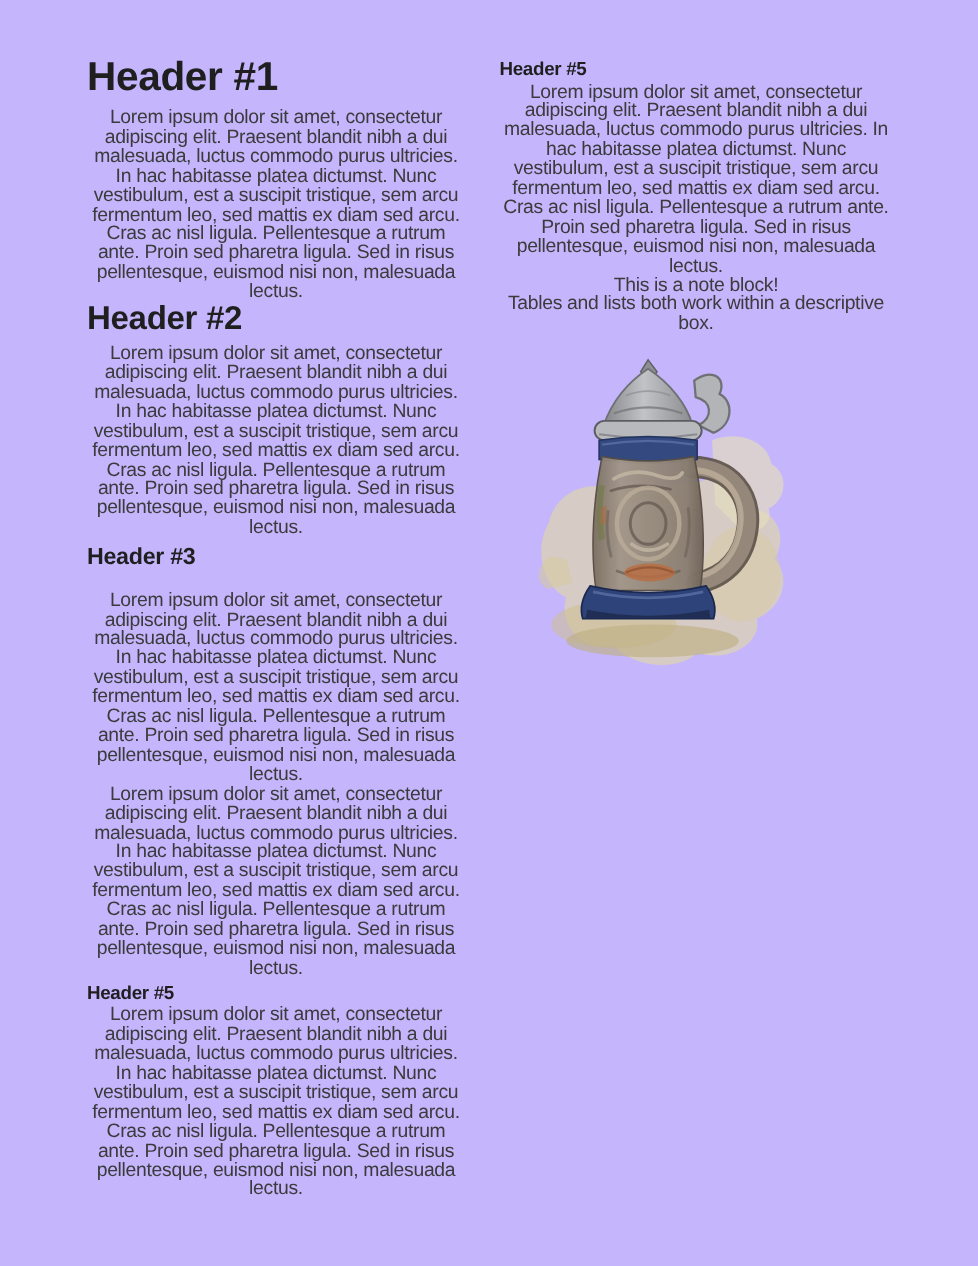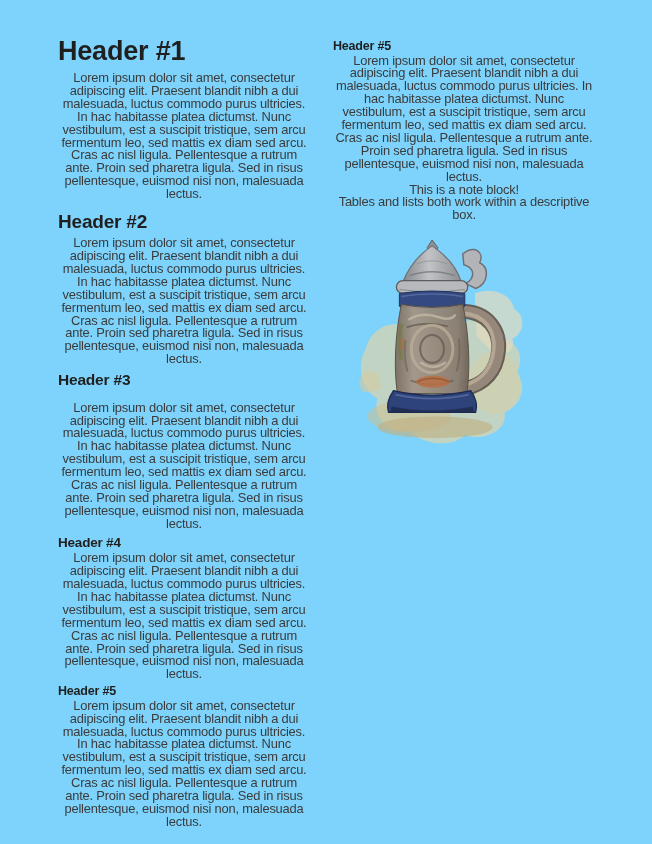--- a/index.html
+++ b/index.html
@@ -1,38 +1,38 @@
 <!DOCTYPE html>
 <html><head>
 <meta charset="utf-8">
 <style>
   html, body { margin: 0; padding: 0; background: #ffffff; }
   .page {
     position: relative;
     width: 652px;
     height: 844px;
-    background: #7dd3fc;
+    background: #c4b5fd;
     overflow: hidden;
     font-family: "Liberation Sans", "DejaVu Sans", sans-serif;
   }
   .content {
     display: flex;
     padding: 36px 0 0 58px;
     box-sizing: border-box;
   }
   .col-left { width: 252px; margin-right: 23px; flex: none; }
   .col-right { width: 262px; flex: none; }
 
   h1, h2, h3, h4, h5 {
     color: #1f1f1f;
     font-weight: 700;
     letter-spacing: -0.2px;
   }
   h1 { font-size: 27px; line-height: 1.0; margin: 2px 0 7px; }
-  h2 { font-size: 19px; line-height: 1.0; margin: 11px 0 6px; }
+  h2 { font-size: 22px; line-height: 1.0; margin: 0 0 6px; }
   h3 { font-size: 15.5px; line-height: 1.0; margin: 6px 0 14px; }
   h4 { font-size: 13.5px; line-height: 1.0; margin: 5px 0 3px; }
   h5 { font-size: 12.5px; line-height: 1.0; margin: 4px 0 2px; }
 
   p {
     font-size: 12.9px;
     line-height: 12.9px;
     letter-spacing: -0.2px;
     margin: 0;
     color: #3b3b3b;
@@ -59,21 +59,20 @@
       </section>
       <section>
         <h2>Header #2</h2>
         <p>Lorem ipsum dolor sit amet, consectetur adipiscing elit. Praesent blandit nibh a dui malesuada, luctus commodo purus ultricies. In hac habitasse platea dictumst. Nunc vestibulum, est a suscipit tristique, sem arcu fermentum leo, sed mattis ex diam sed arcu. Cras ac nisl ligula. Pellentesque a rutrum ante. Proin sed pharetra ligula. Sed in risus pellentesque, euismod nisi non, malesuada lectus.</p>
       </section>
       <section>
         <h3>Header #3</h3>
         <p>Lorem ipsum dolor sit amet, consectetur adipiscing elit. Praesent blandit nibh a dui malesuada, luctus commodo purus ultricies. In hac habitasse platea dictumst. Nunc vestibulum, est a suscipit tristique, sem arcu fermentum leo, sed mattis ex diam sed arcu. Cras ac nisl ligula. Pellentesque a rutrum ante. Proin sed pharetra ligula. Sed in risus pellentesque, euismod nisi non, malesuada lectus.</p>
       </section>
       <section>
-        <h4>Header #4</h4>
         <p>Lorem ipsum dolor sit amet, consectetur adipiscing elit. Praesent blandit nibh a dui malesuada, luctus commodo purus ultricies. In hac habitasse platea dictumst. Nunc vestibulum, est a suscipit tristique, sem arcu fermentum leo, sed mattis ex diam sed arcu. Cras ac nisl ligula. Pellentesque a rutrum ante. Proin sed pharetra ligula. Sed in risus pellentesque, euismod nisi non, malesuada lectus.</p>
       </section>
       <section>
         <h5>Header #5</h5>
         <p>Lorem ipsum dolor sit amet, consectetur adipiscing elit. Praesent blandit nibh a dui malesuada, luctus commodo purus ultricies. In hac habitasse platea dictumst. Nunc vestibulum, est a suscipit tristique, sem arcu fermentum leo, sed mattis ex diam sed arcu. Cras ac nisl ligula. Pellentesque a rutrum ante. Proin sed pharetra ligula. Sed in risus pellentesque, euismod nisi non, malesuada lectus.</p>
       </section>
     </div>
 
     <div class="col-right">
       <section>

